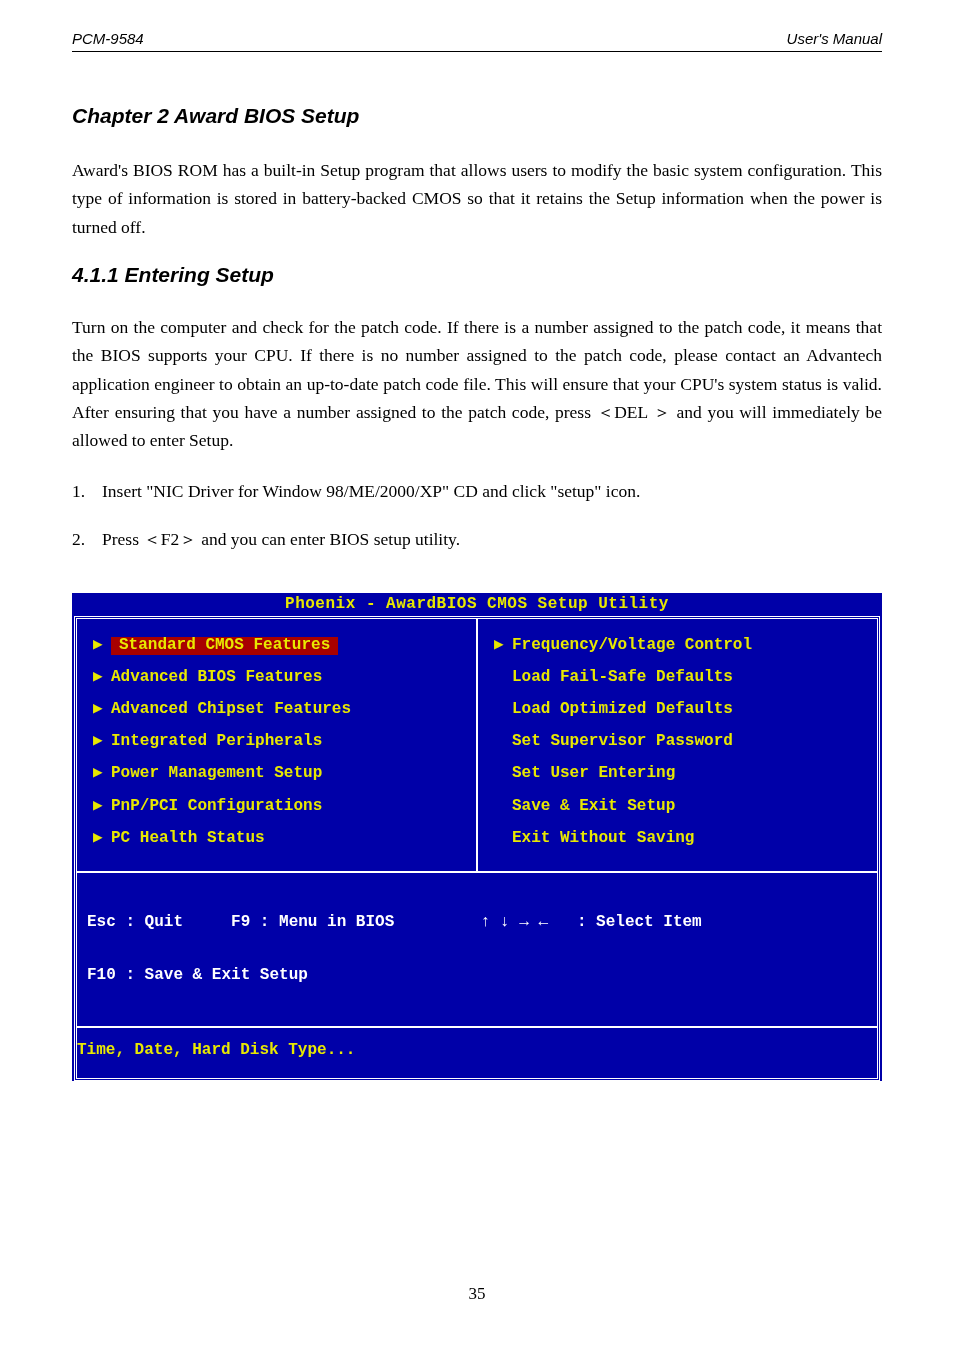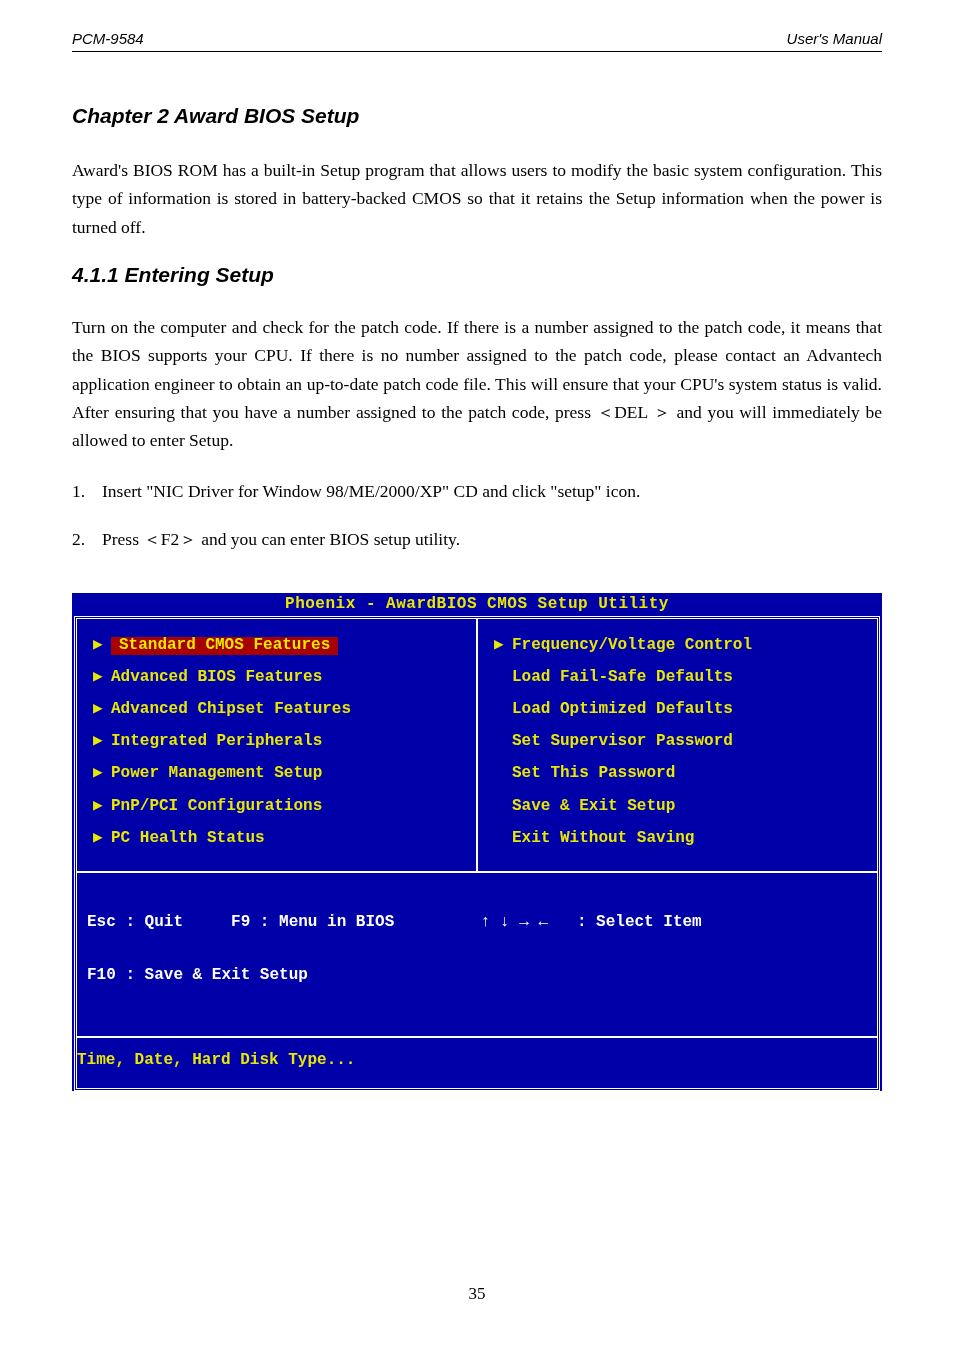--- a/index.html
+++ b/index.html
@@ -98,21 +98,21 @@
     color: #e8e800;
   }
   .bios-row.selected .bios-label-text {
     background: #a80000;
     color: #e8e800;
     padding: 0 8px;
   }
   .bios-keys {
     border-top: 2px solid #fff;
     color: #fff;
-    padding: 6px 10px 16px 10px;
+    padding: 6px 10px 6px 10px;
     display: flex;
     white-space: pre;
   }
   .bios-keys-left { flex: 1.02; }
   .bios-keys-right { flex: 1; }
   .bios-help {
     border-top: 2px solid #fff;
     color: #e8e800;
     text-align: left;
     padding: 14px 0 18px 0;
@@ -204,21 +204,21 @@
             <div class="bios-row">
               <span class="bios-arrow"></span>
               <span class="bios-label-text">Load Optimized Defaults</span>
             </div>
             <div class="bios-row">
               <span class="bios-arrow"></span>
               <span class="bios-label-text">Set Supervisor Password</span>
             </div>
             <div class="bios-row">
               <span class="bios-arrow"></span>
-              <span class="bios-label-text">Set This Password</span>
+              <span class="bios-label-text">Set User Entering</span>
             </div>
             <div class="bios-row">
               <span class="bios-arrow"></span>
               <span class="bios-label-text">Save &amp; Exit Setup</span>
             </div>
             <div class="bios-row">
               <span class="bios-arrow"></span>
               <span class="bios-label-text">Exit Without Saving</span>
             </div>
           </div>

